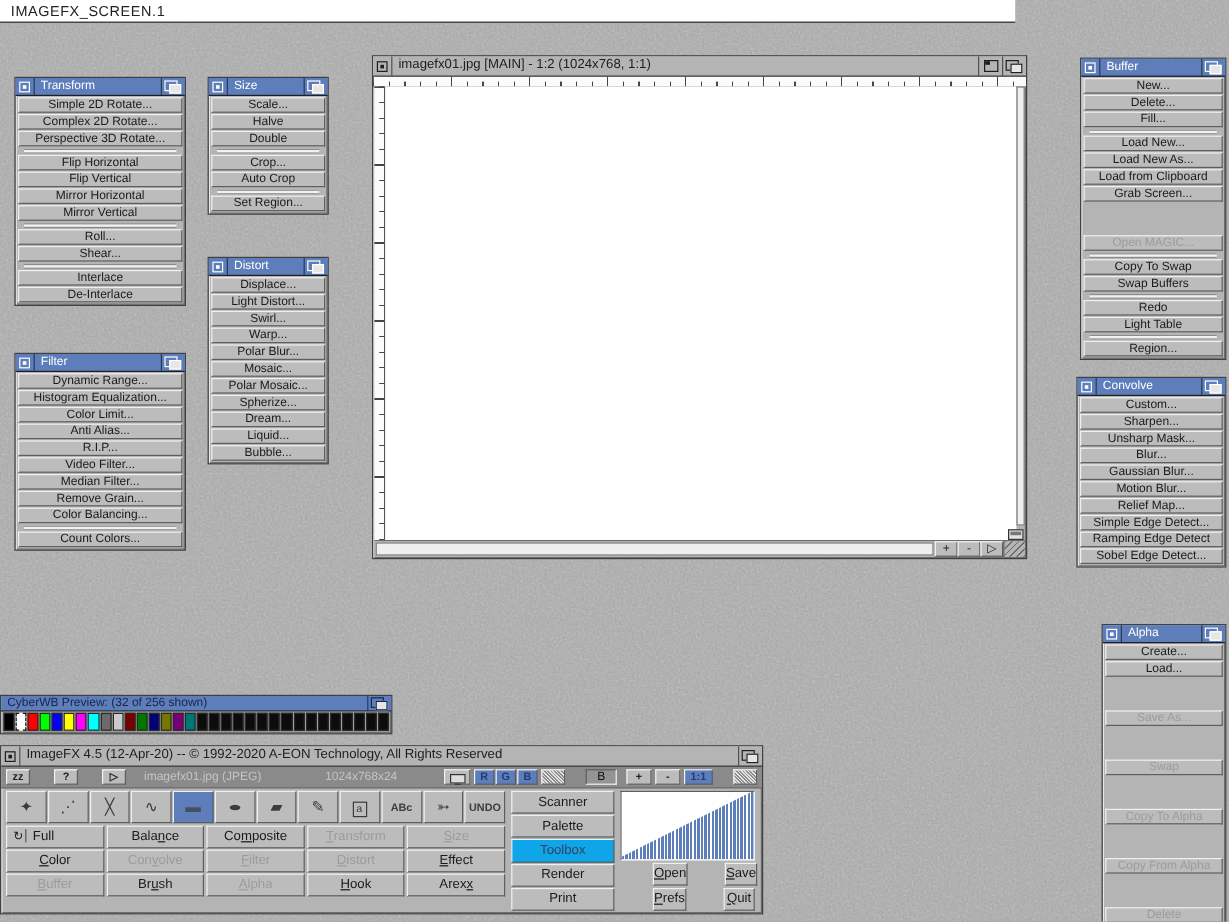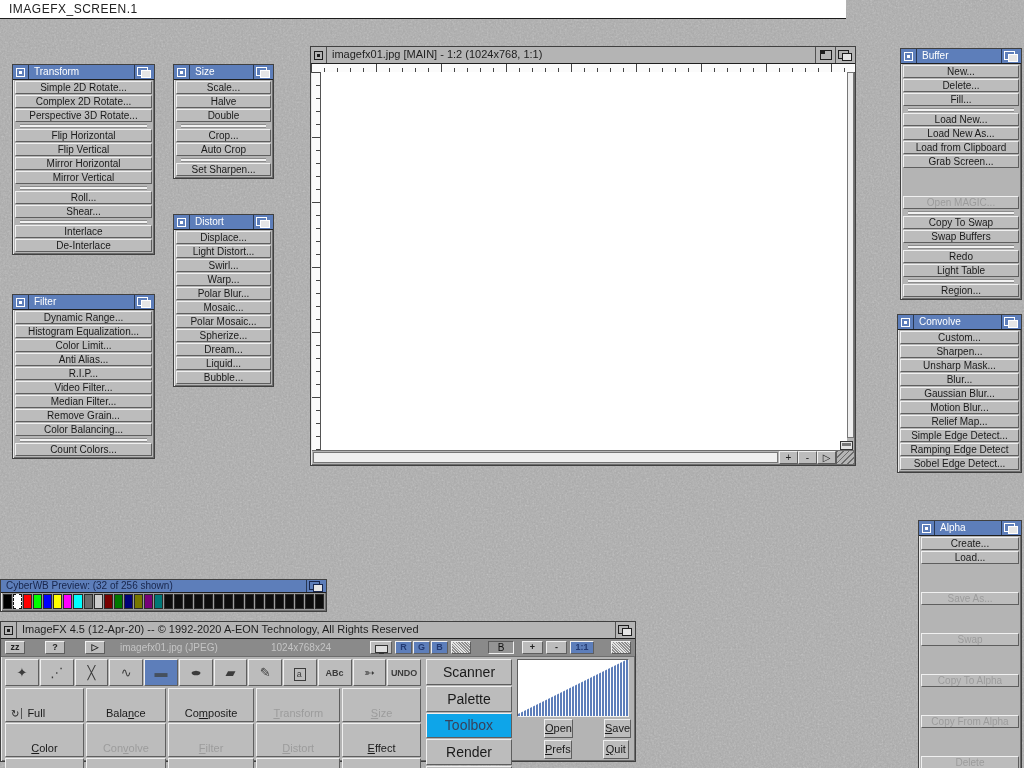--- a/index.html
+++ b/index.html
@@ -138,32 +138,32 @@
     color:#3c3c3c;font-size:13px;line-height:24px;text-align:center;padding:0;overflow:hidden;
   }
   .tool.sel{background:#5d7eba;color:#45505e;}
   .tool .oval{display:inline-block;transform:scaleX(1.6) scaleY(.8);}
   .tool .tag{display:inline-block;border:1px solid #3c3c3c;font-size:9px;line-height:9px;padding:1px 3px 1px 2px;margin-top:6px;}
   .tool.txt{font-size:9px;font-weight:bold;letter-spacing:0;}
   #cmd-grid{width:416px;display:grid;grid-template-columns:repeat(5,1fr);gap:1px 2px;}
   .cmd{
     height:19px;box-sizing:border-box;background:#bcbcbc;color:#1a1a1a;
     border:1px solid;border-color:#f0f0f0 #5e5e5e #5e5e5e #f0f0f0;
-    font-size:11px;line-height:17px;text-align:center;padding:16px;
+    font-size:11px;line-height:17px;text-align:center;padding:0;
   }
   .cmd.ghost{color:#9c9c9c;}
   .cmd .ul{text-decoration:underline;}
   .cmd .cyc{font-size:10px;margin-right:2px;}
   .cmd .vline{display:inline-block;width:1px;height:11px;background:#555;vertical-align:-2px;margin-right:5px;}
   .cmd.left{text-align:left;padding-left:5px;}
   #side-col{width:86px;display:flex;flex-direction:column;gap:1px;}
   .side-btn{
     flex:1;background:#bcbcbc;color:#1a1a1a;box-sizing:border-box;
     border:1px solid;border-color:#f0f0f0 #5e5e5e #5e5e5e #f0f0f0;
-    font-size:14px;text-align:center;padding:0;
+    font-size:11px;text-align:center;padding:0;
   }
   .side-btn.sel{background:#0ea5e9;color:#37425c;}
   #right-col{width:112px;display:flex;flex-direction:column;gap:2px;}
   #ramp{
     height:56px;background:#fff;border:1px solid;border-color:#5e5e5e #f0f0f0 #f0f0f0 #5e5e5e;
     position:relative;overflow:hidden;
     background-image:repeating-linear-gradient(90deg,#5d7eba 0 2px,#ffffff 2px 3px);
   }
   #ramp svg{position:absolute;left:0;top:0;}
   .act-row{display:flex;gap:4px;height:19px;}
@@ -232,21 +232,21 @@
           <i></i>
         </span>
       </div>
       <button class="pbtn">Scale...</button>
       <button class="pbtn">Halve</button>
       <button class="pbtn">Double</button>
       <div class="pdiv"></div>
       <button class="pbtn">Crop...</button>
       <button class="pbtn">Auto Crop</button>
       <div class="pdiv"></div>
-      <button class="pbtn">Set Sharpen...</button>
+      <button class="pbtn">Set Region...</button>
     </div>
     <div class="win panel" style="left: 173px; top: 214px; width: 101px;">
       <div class="tbar blue">
         <span class="gad g-close">
           <i></i>
         </span>
         <span class="ttl">Distort</span>
         <span class="gad g-depth">
           <i></i>
         </span>

